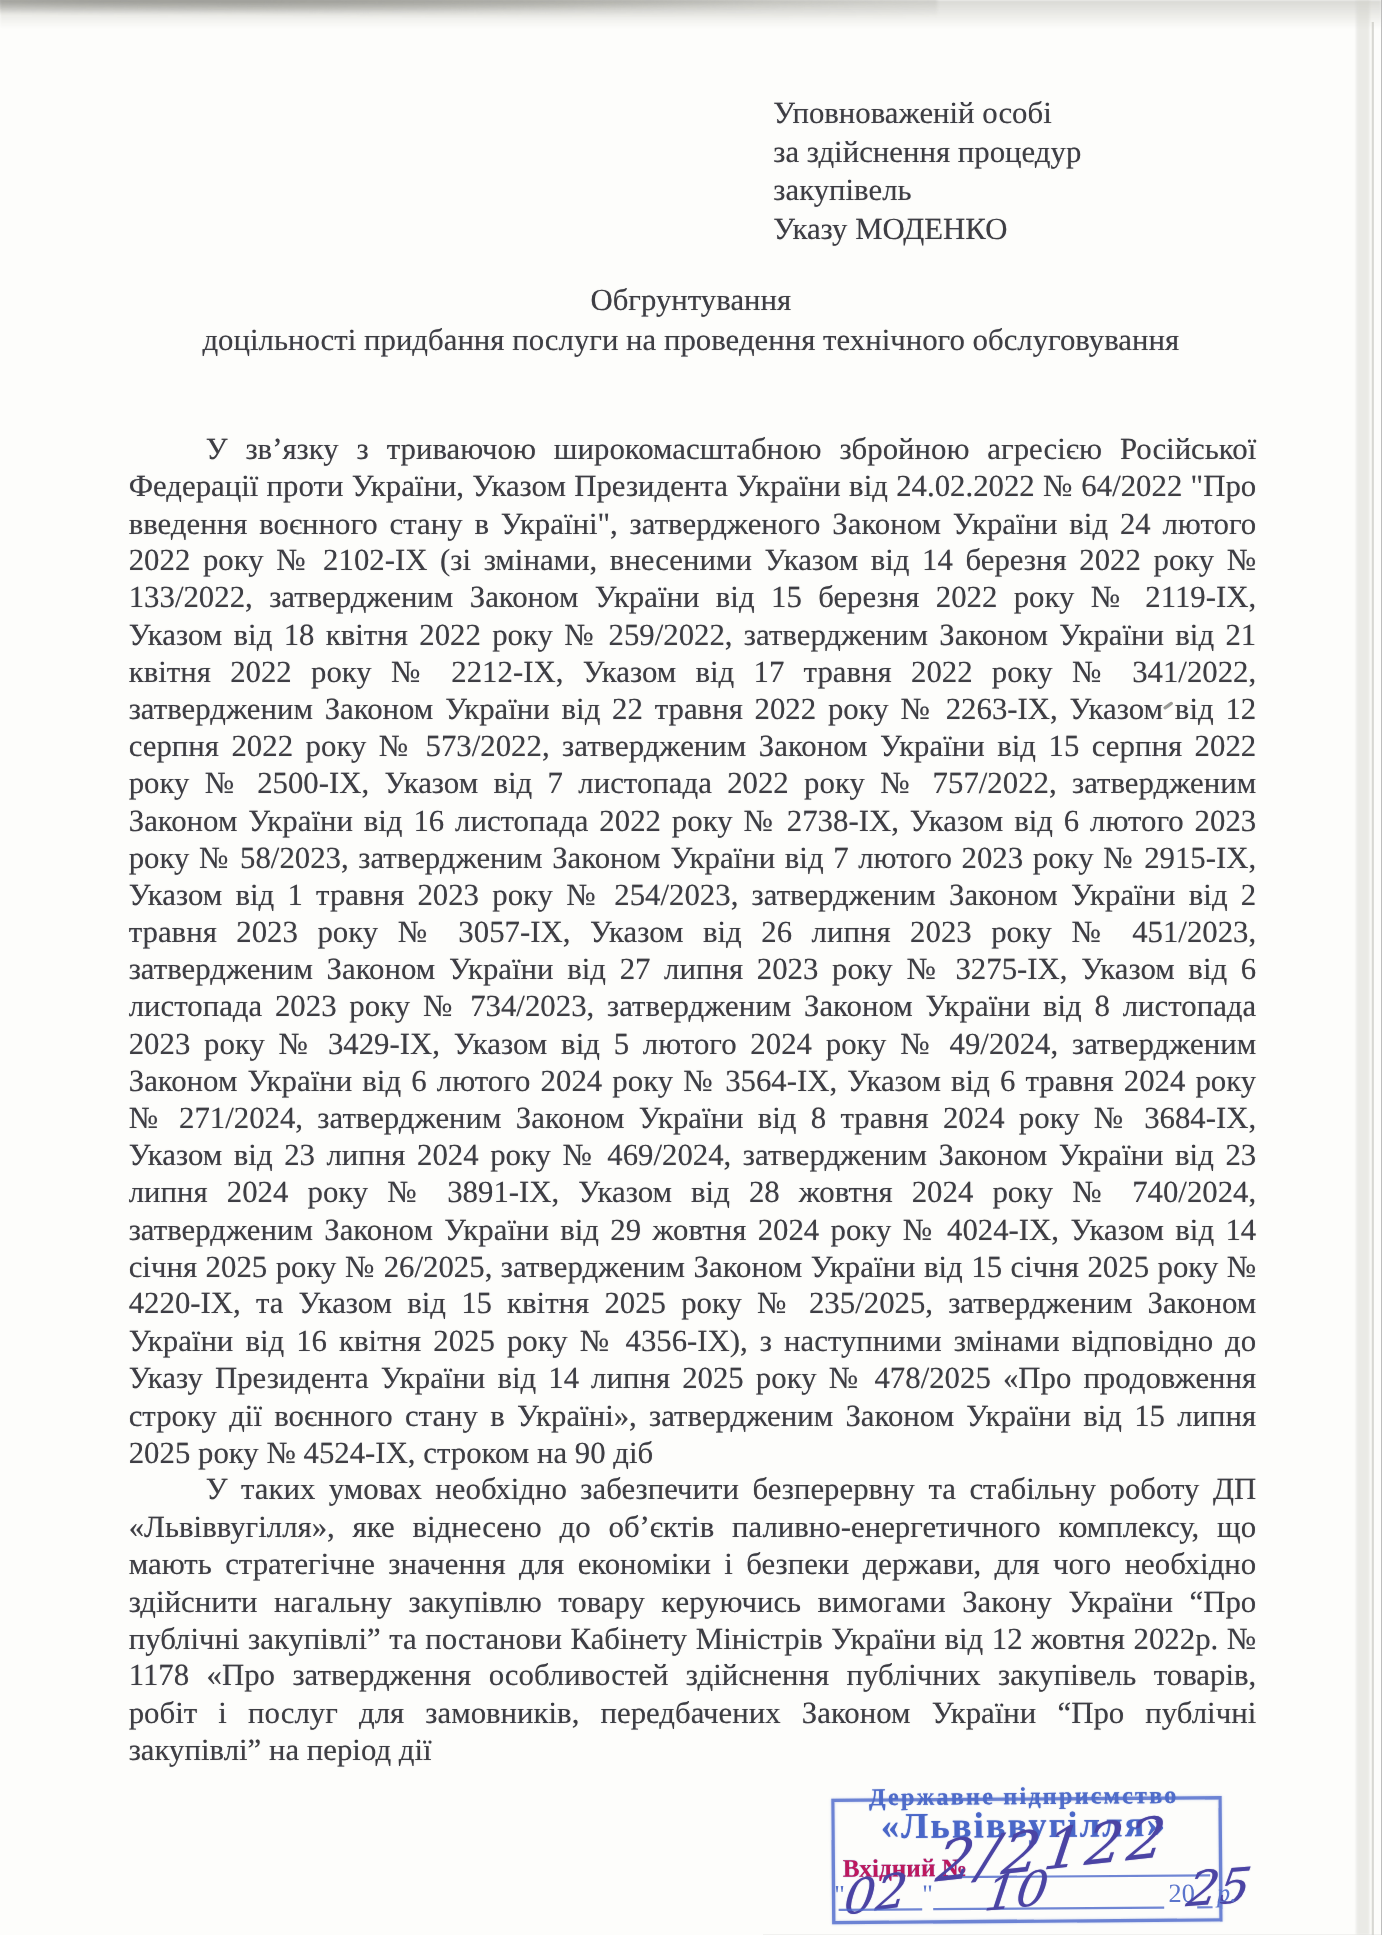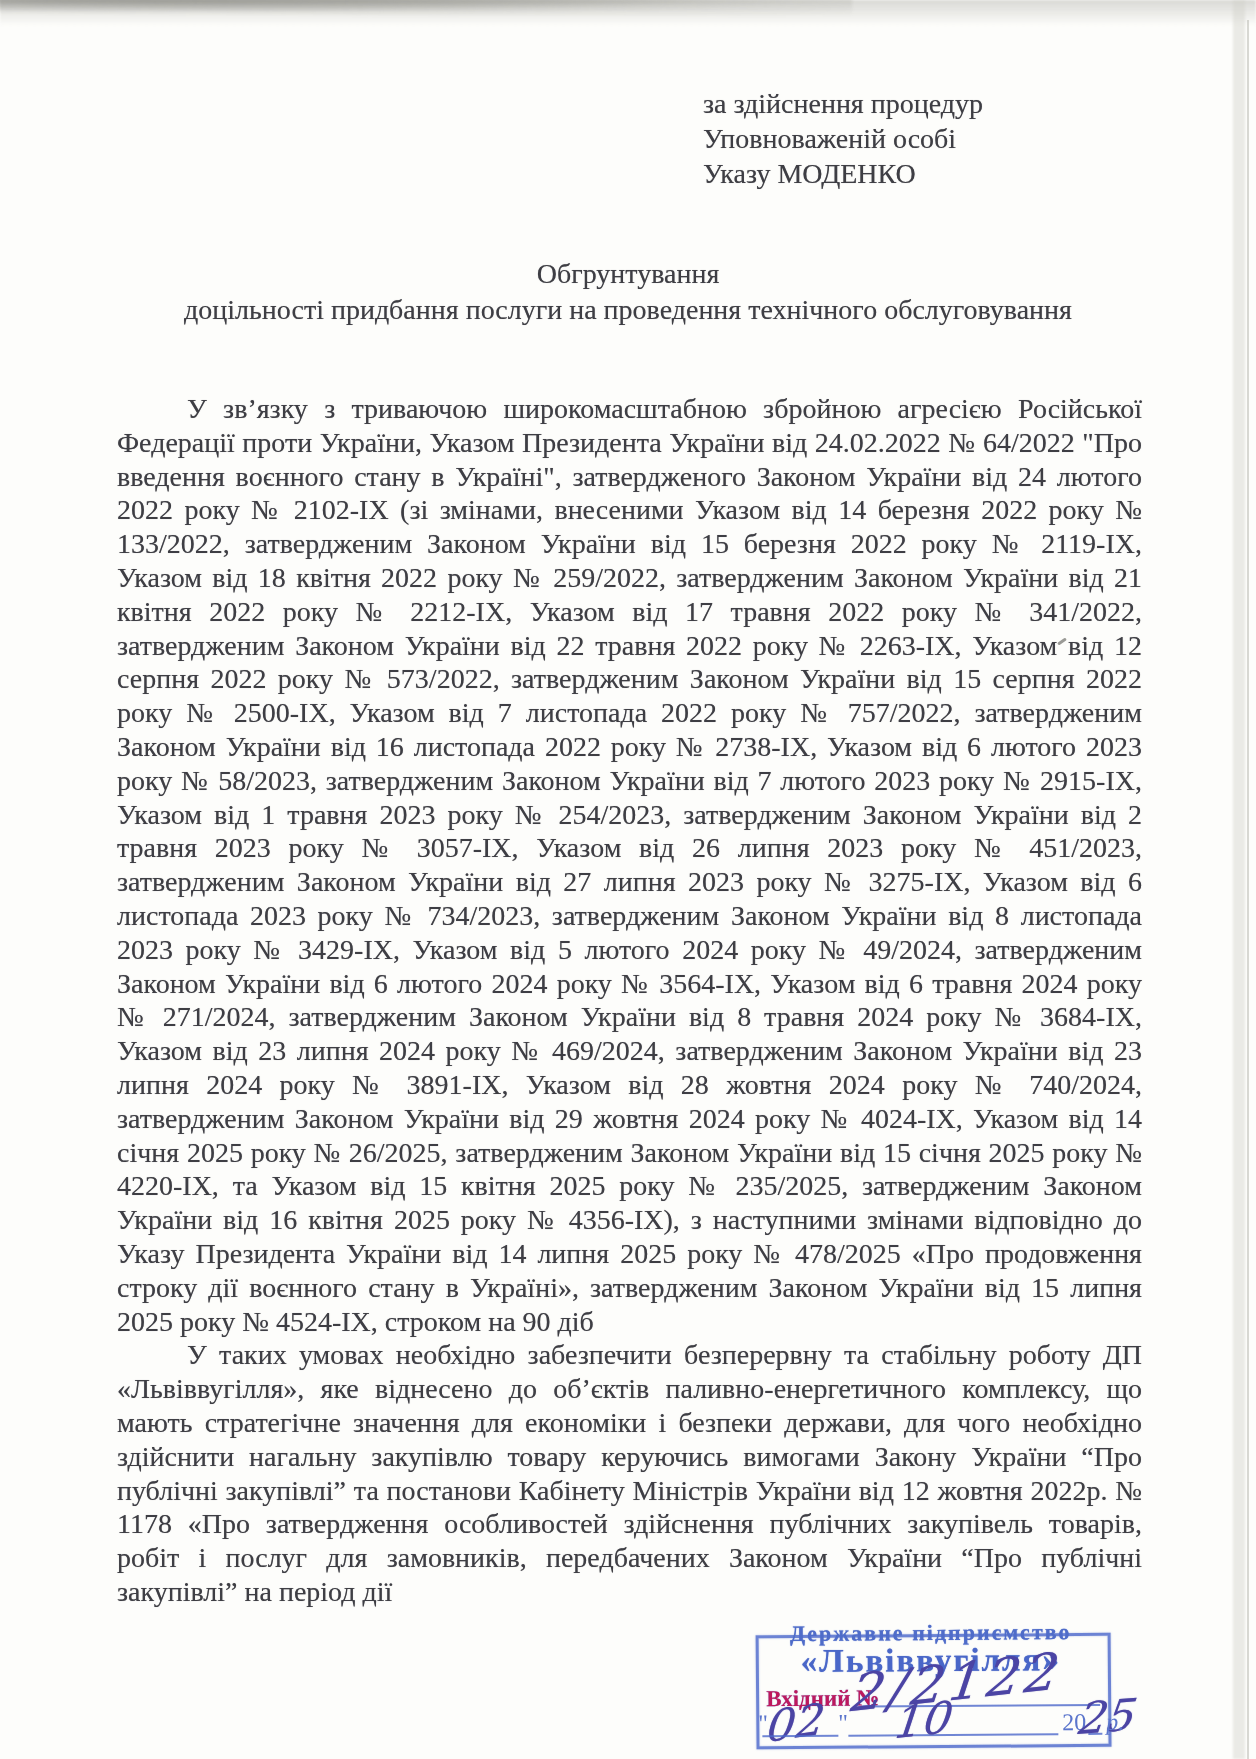--- a/index.html
+++ b/index.html
@@ -109,22 +109,23 @@
 
 <div class="page">
 
   <div class="top-smudge"></div>
   <div class="top-smudge-dark"></div>
   <div class="right-strip"></div>
   <div class="right-strip-line"></div>
   <div class="small-tick"></div>
 
   <div class="addressee">
+    <div>Уповноваженій особі</div>
     <div>за здійснення процедур</div>
-    <div>Уповноваженій особі</div>
+    <div>закупівель</div>
     <div>Указу МОДЕНКО</div>
   </div>
 
   <div class="doc-title">
     <div>Обгрунтування</div>
     <div>доцільності придбання послуги на проведення технічного обслуговування</div>
   </div>
 
   <div class="body-text">
     <p>У зв’язку з триваючою широкомасштабною збройною агресією Російської Федерації проти України, Указом Президента України від 24.02.2022 № 64/2022 "Про введення воєнного стану в Україні", затвердженого Законом України від 24 лютого 2022 року № 2102-IX (зі змінами, внесеними Указом від 14 березня 2022 року № 133/2022, затвердженим Законом України від 15 березня 2022 року № 2119-IX, Указом від 18 квітня 2022 року № 259/2022, затвердженим Законом України від 21 квітня 2022 року № 2212-IX, Указом від 17 травня 2022 року № 341/2022, затвердженим Законом України від 22 травня 2022 року № 2263-IX, Указом від 12 серпня 2022 року № 573/2022, затвердженим Законом України від 15 серпня 2022 року № 2500-IX, Указом від 7 листопада 2022 року № 757/2022, затвердженим Законом України від 16 листопада 2022 року № 2738-IX, Указом від 6 лютого 2023 року № 58/2023, затвердженим Законом України від 7 лютого 2023 року № 2915-IX, Указом від 1 травня 2023 року № 254/2023, затвердженим Законом України від 2 травня 2023 року № 3057-IX, Указом від 26 липня 2023 року № 451/2023, затвердженим Законом України від 27 липня 2023 року № 3275-IX, Указом від 6 листопада 2023 року № 734/2023, затвердженим Законом України від 8 листопада 2023 року № 3429-IX, Указом від 5 лютого 2024 року № 49/2024, затвердженим Законом України від 6 лютого 2024 року № 3564-IX, Указом від 6 травня 2024 року № 271/2024, затвердженим Законом України від 8 травня 2024 року № 3684-IX, Указом від 23 липня 2024 року № 469/2024, затвердженим Законом України від 23 липня 2024 року № 3891-IX, Указом від 28 жовтня 2024 року № 740/2024, затвердженим Законом України від 29 жовтня 2024 року № 4024-IX, Указом від 14 січня 2025 року № 26/2025, затвердженим Законом України від 15 січня 2025 року № 4220-IX, та Указом від 15 квітня 2025 року № 235/2025, затвердженим Законом України від 16 квітня 2025 року № 4356-IX), з наступними змінами відповідно до Указу Президента України від 14 липня 2025 року № 478/2025 «Про продовження строку дії воєнного стану в Україні», затвердженим Законом України від 15 липня 2025 року № 4524-IX, строком на 90 діб</p>

